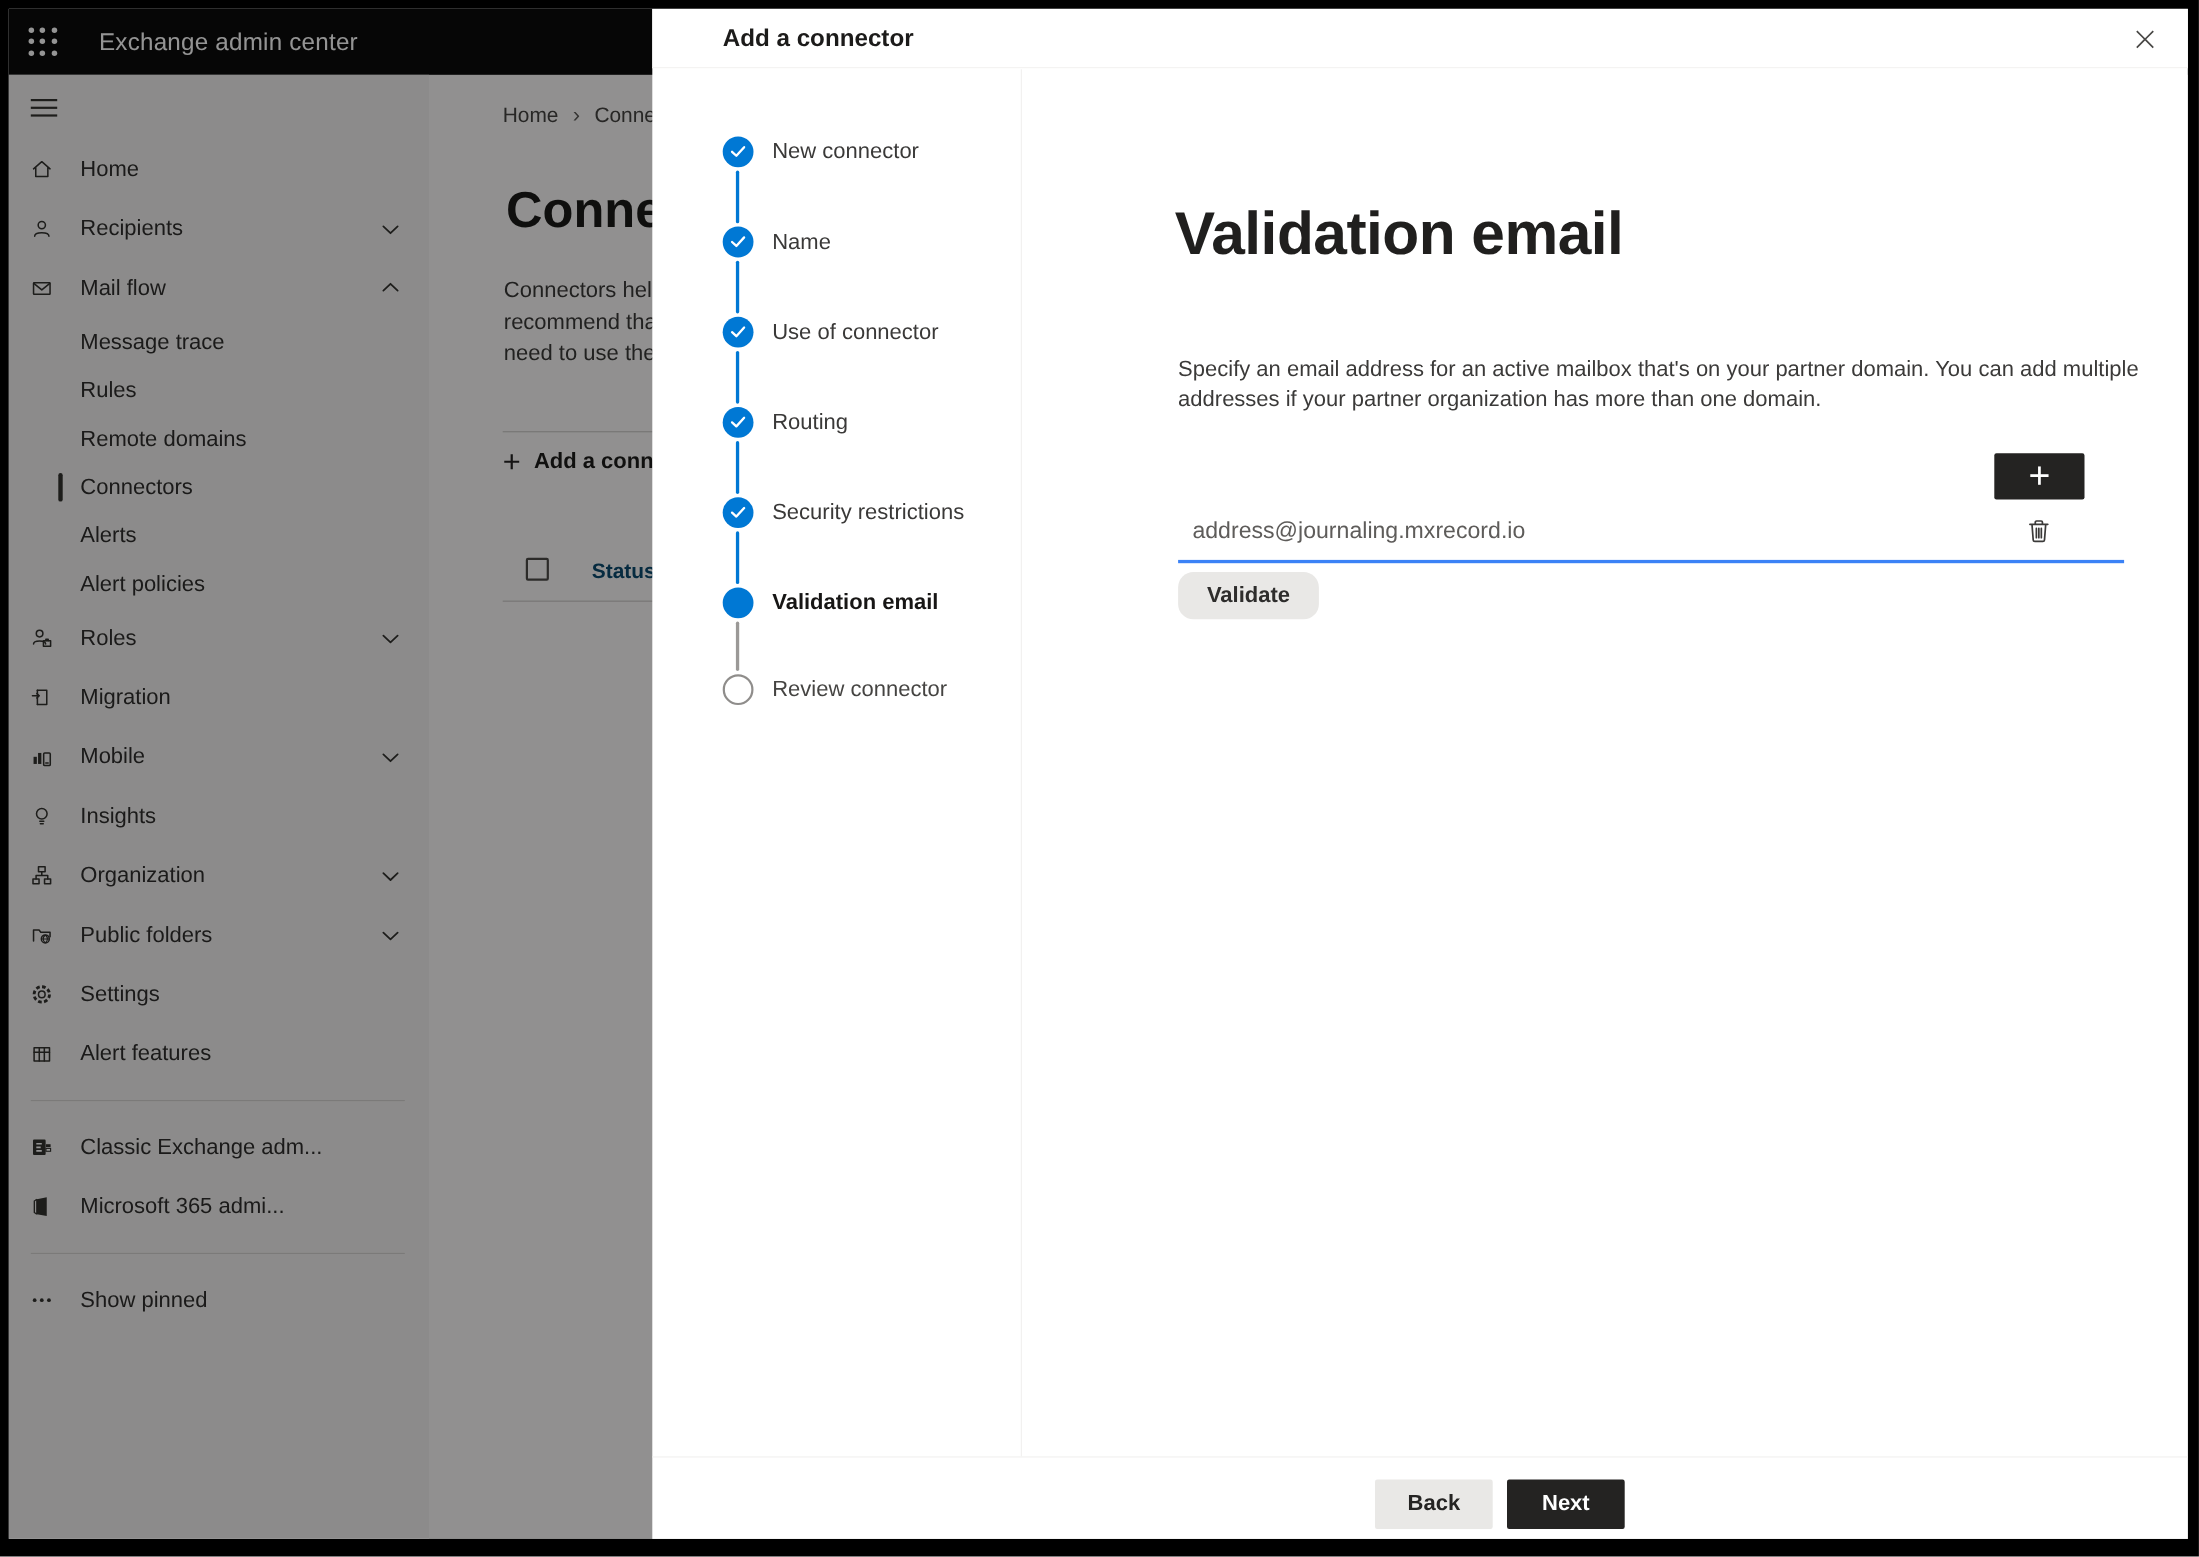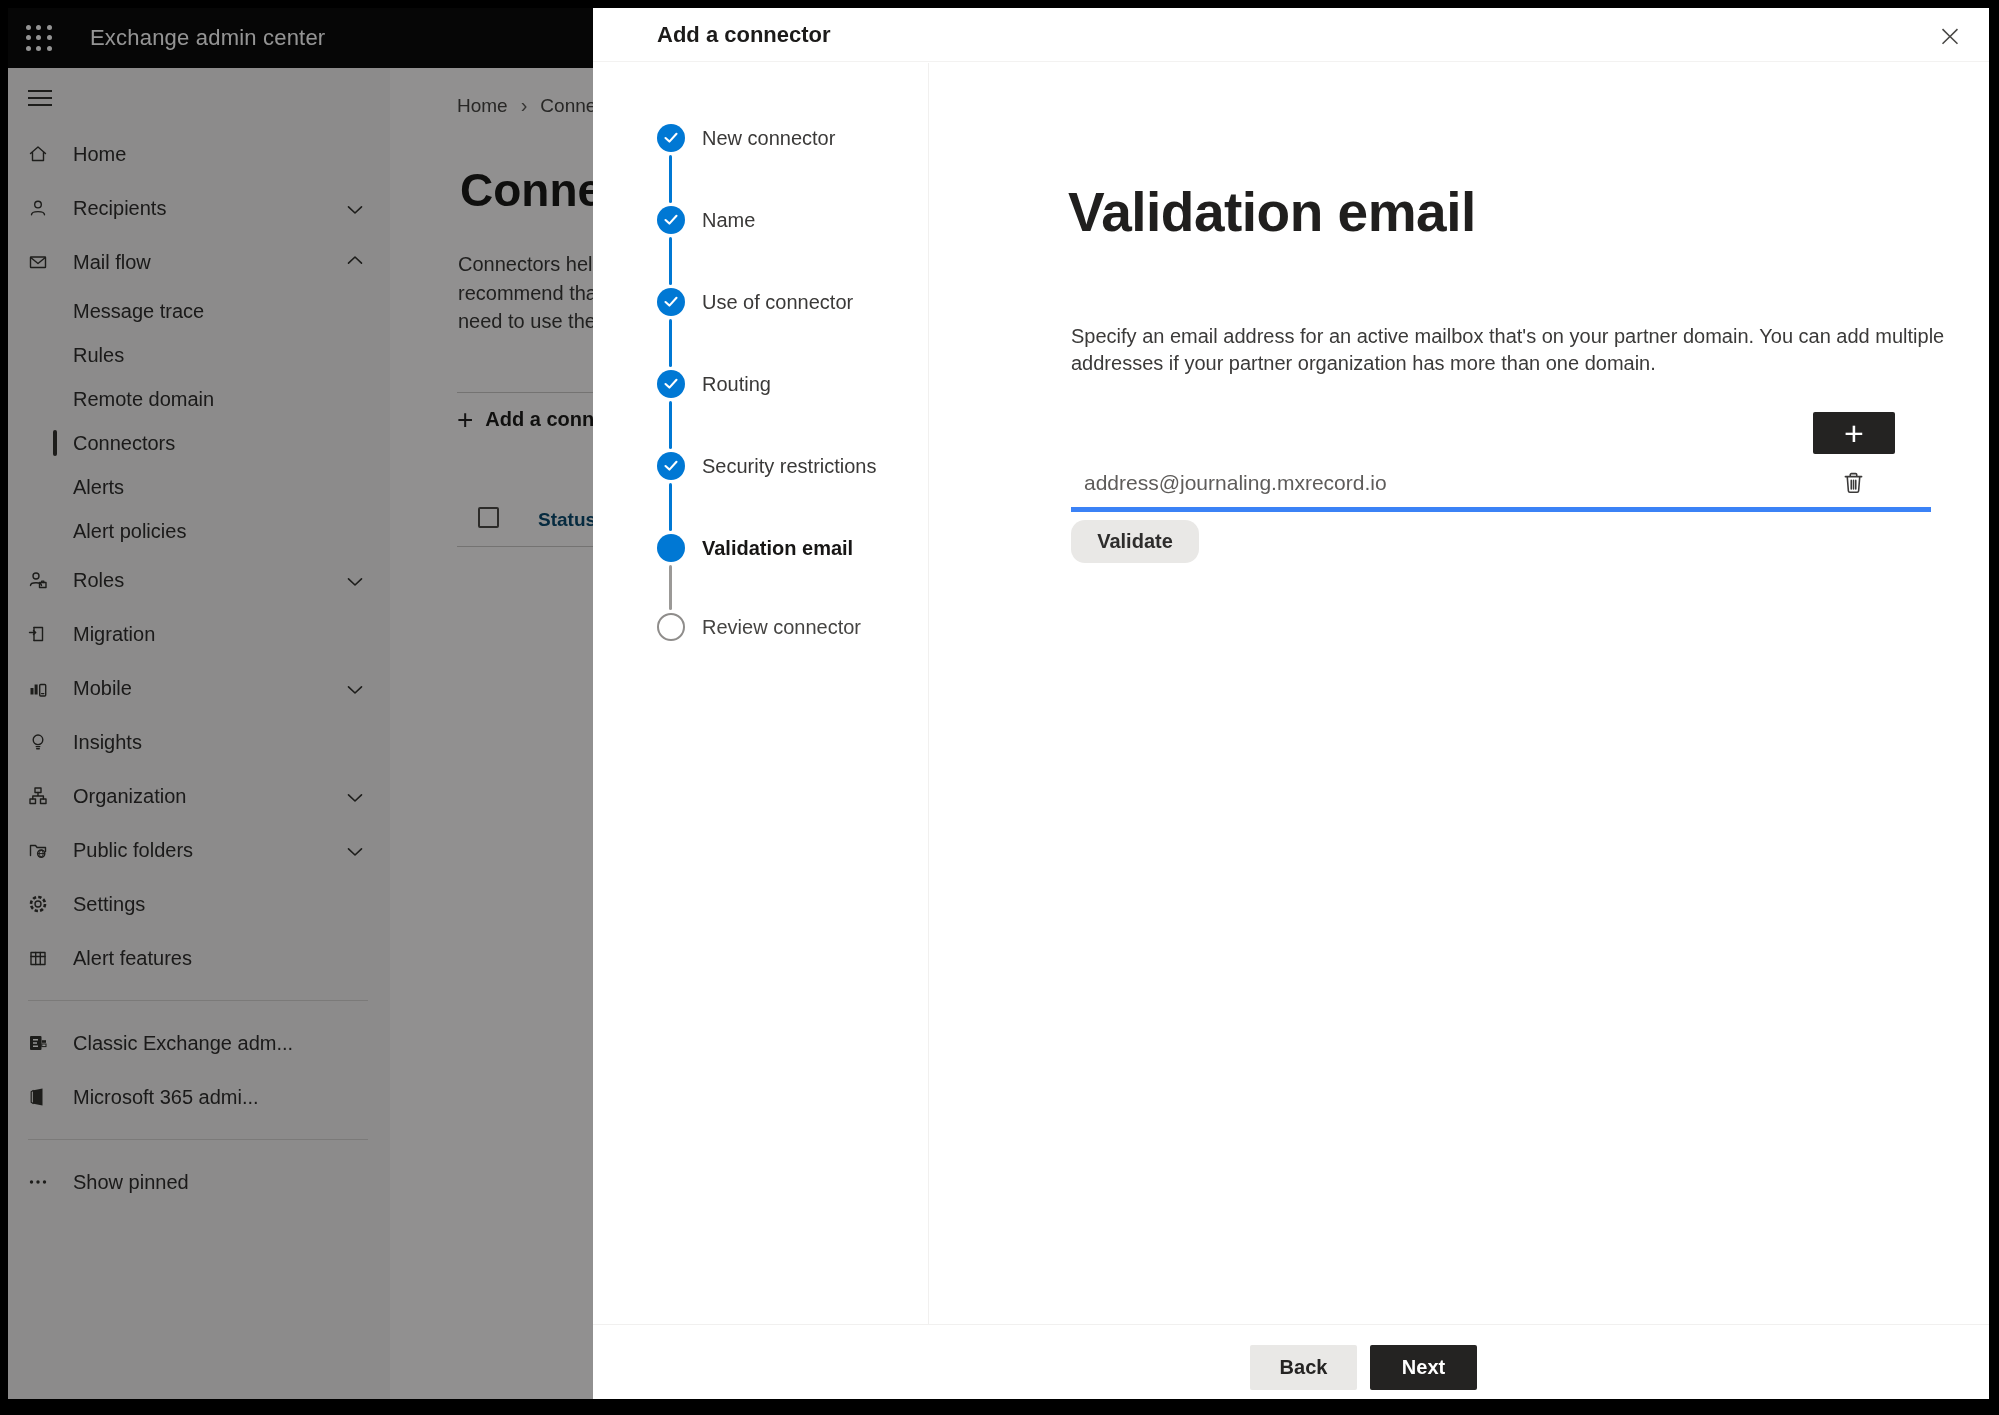--- a/index.html
+++ b/index.html
@@ -80,21 +80,21 @@
   .content-desc { position:absolute; left:478px; top:315px; width:880px; font-size:20px;
                   line-height:27px; color:#3b3a39; }
   .email-input { position:absolute; left:478px; top:404px; width:740px; height:42px;
                  border:2px solid #2b2a29; border-radius:1px; font-size:20px; padding:0 13px;
                  color:#323130; font-family:inherit; outline:none; background:#fff; }
   .email-input::placeholder { color:#605e5c; opacity:1; }
   .add-addr-btn { position:absolute; left:1220px; top:404px; width:82px; height:42px;
                   background:var(--dark-btn,#242322); border:none; border-radius:2px; cursor:pointer;
                   color:#fff; font-size:34px; font-weight:300; line-height:36px; padding:0; }
   .addr-list { position:absolute; left:478px; top:446px; width:860px; }
-  .addr-row { position:relative; height:58px; border-bottom:5px solid #3b82f6; }
+  .addr-row { position:relative; height:58px; border-bottom:3px solid #3b82f6; }
   .addr-text { position:absolute; left:13px; top:0; line-height:58px; font-size:21px; color:#5e5c5a; }
   .trash-btn { position:absolute; left:765px; top:12px; width:34px; height:34px; border:none;
                background:none; cursor:pointer; padding:4px; }
   .validate-btn { position:absolute; left:478px; top:512px; width:128px; height:43px;
                   background:var(--light-btn,#e9e8e6); border:none; border-radius:14px; cursor:pointer;
                   font-size:20px; font-weight:600; color:#2e2d2c; font-family:inherit; }
 
   .footer-line { position:absolute; left:0; top:1316px; width:100%; height:1px; background:#f1f0ef; }
   .back-btn { position:absolute; left:657px; top:1337px; width:107px; height:45px;
               background:var(--light-btn,#e9e8e6); border:none; border-radius:2px; cursor:pointer;
@@ -156,21 +156,21 @@
               <polyline points="1.5,2 8,8.2 14.5,2" stroke="#33322f" stroke-width="1.6" fill="none" stroke-linecap="round" stroke-linejoin="round"></polyline>
             </svg></span>
         </div>
         <div class="nav-item sub">
           <span class="nav-label">Message trace</span>
         </div>
         <div class="nav-item sub">
           <span class="nav-label">Rules</span>
         </div>
         <div class="nav-item sub">
-          <span class="nav-label">Remote domain</span>
+          <span class="nav-label">Remote domains</span>
         </div>
         <div class="nav-item sub selected">
           <span class="nav-label">Connectors</span>
         </div>
         <div class="nav-item sub">
           <span class="nav-label">Alerts</span>
         </div>
         <div class="nav-item sub">
           <span class="nav-label">Alert policies</span>
         </div>

